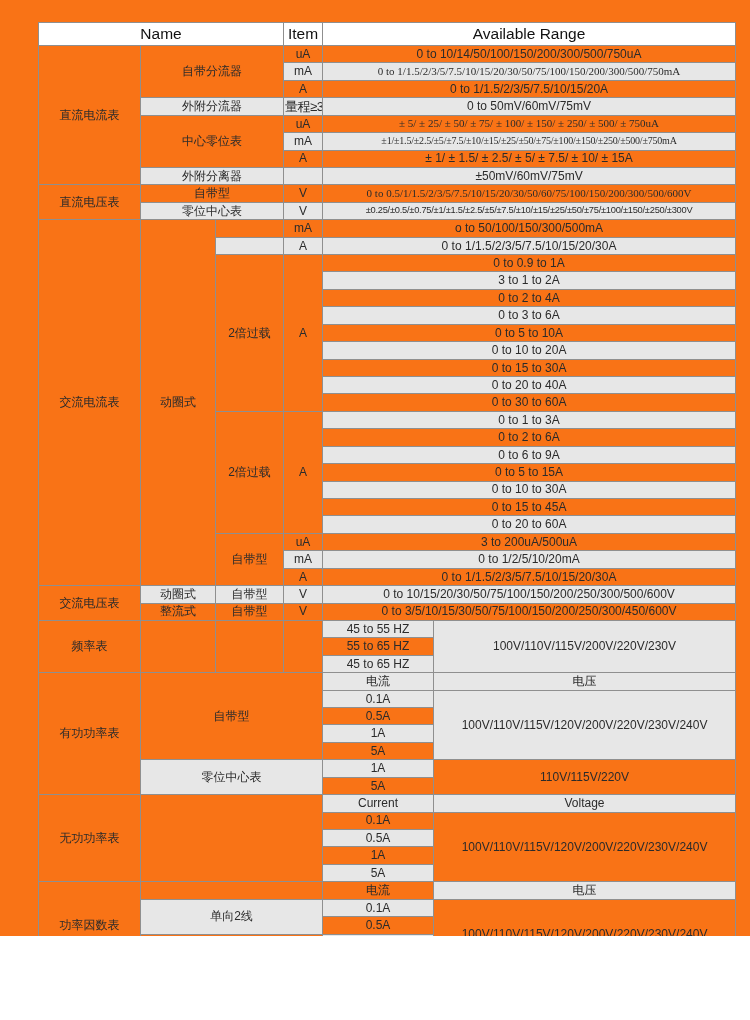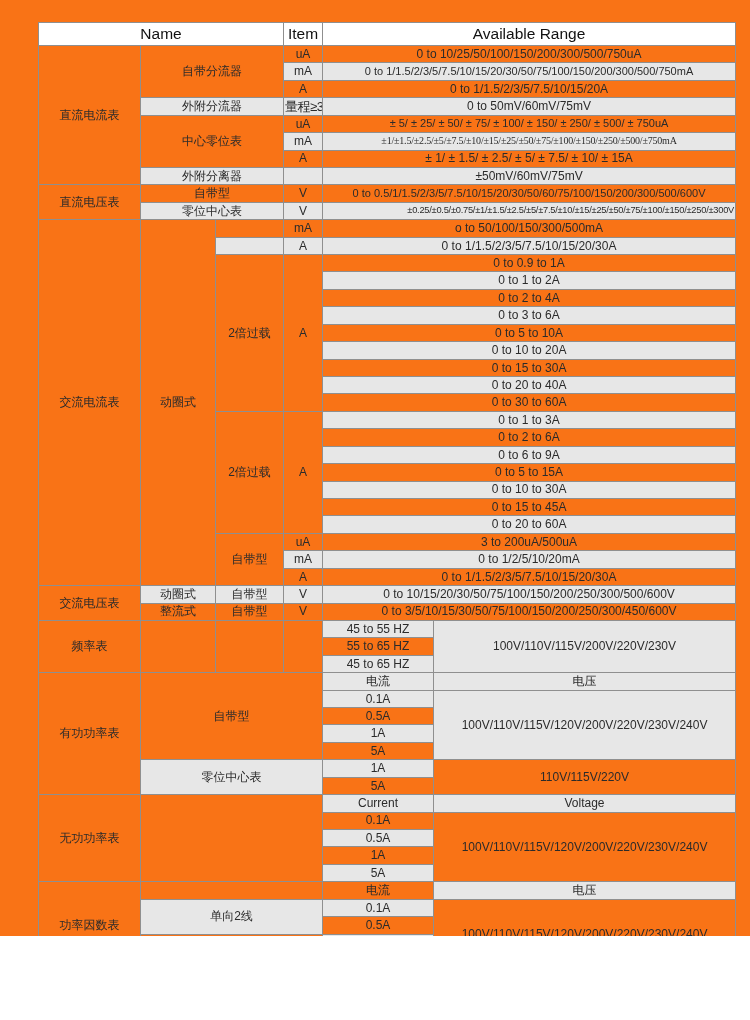--- a/index.html
+++ b/index.html
@@ -20,23 +20,23 @@
     padding:0 1px;
     text-align:center; vertical-align:middle;
     white-space:nowrap; overflow:hidden;
     color:#2b2b2b; font-size:12px; line-height:1.05;
     font-weight:normal;
   }
   thead tr { height:23px; }
   tbody tr { height:17.4px; }
   th { font-size:15.5px; color:#111111; background:#ffffff; }
   td.shaded { background:#e7e7e7; }
-  td.s   { font-size:11px; }
+  td.s   { font-size:11px;font-family:Liberation Serif, serif; }
   td.xs  { font-size:10px;  letter-spacing:-0.2px;font-family:Liberation Serif, serif; }
-  td.xxs { font-size:9.3px; letter-spacing:-0.25px;text-align:right; }
+  td.xxs { font-size:9.3px; letter-spacing:-0.25px; }
   td.tiny{ font-size:13px; letter-spacing:-0.5px; }
 </style>
 </head>
 <body>
 
 <div class="sheet">
   <table class="spec">
     <colgroup>
       <col style="width:102px">
         <col style="width:75px">
@@ -50,21 +50,21 @@
         <th colspan="3">Name</th>
         <th>Item</th>
         <th colspan="2">Available Range</th>
       </tr>
     </thead>
     <tbody>
         <tr>
           <td rowspan="8">直流电流表</td>
           <td colspan="2" rowspan="3">自带分流器</td>
           <td>uA</td>
-          <td colspan="2">0 to 10/25/50/100/150/200/300/500/750uA</td>
+          <td colspan="2">0 to 10/14/50/100/150/200/300/500/750uA</td>
         </tr>
         <tr>
           <td class="shaded">mA</td>
           <td colspan="2" class="shaded s">0 to 1/1.5/2/3/5/7.5/10/15/20/30/50/75/100/150/200/300/500/750mA</td>
         </tr>
         <tr>
           <td>A</td>
           <td colspan="2">0 to 1/1.5/2/3/5/7.5/10/15/20A</td>
         </tr>
         <tr>
@@ -112,21 +112,21 @@
           <td class="shaded"></td>
           <td class="shaded">A</td>
           <td colspan="2" class="shaded">0 to 1/1.5/2/3/5/7.5/10/15/20/30A</td>
         </tr>
         <tr>
           <td rowspan="9">2倍过载</td>
           <td rowspan="9">A</td>
           <td colspan="2">0 to 0.9 to 1A</td>
         </tr>
         <tr>
-          <td colspan="2" class="shaded">0 to 1 to 2A</td>
+          <td colspan="2" class="shaded">3 to 1 to 2A</td>
         </tr>
         <tr>
           <td colspan="2">0 to 2 to 4A</td>
         </tr>
         <tr>
           <td colspan="2" class="shaded">0 to 3 to 6A</td>
         </tr>
         <tr>
           <td colspan="2">0 to 5 to 10A</td>
         </tr>

